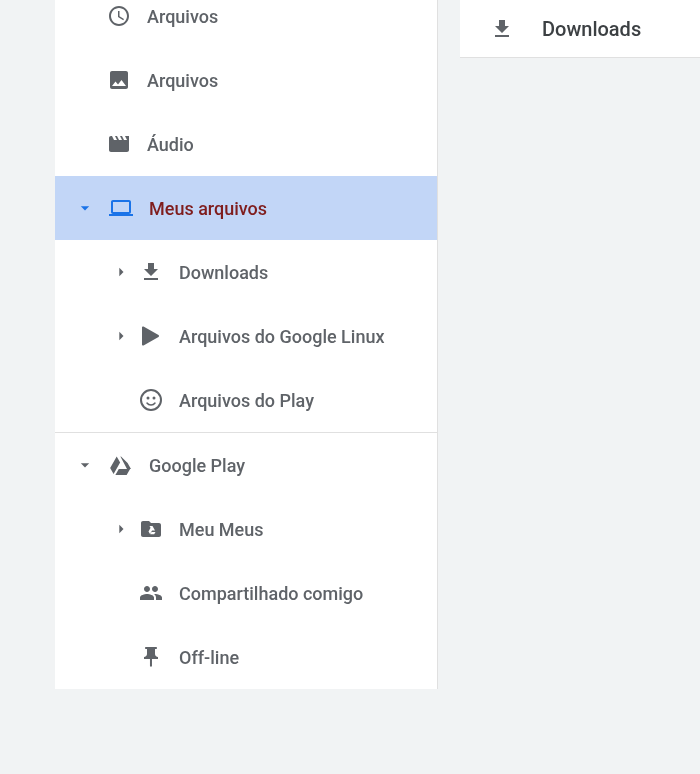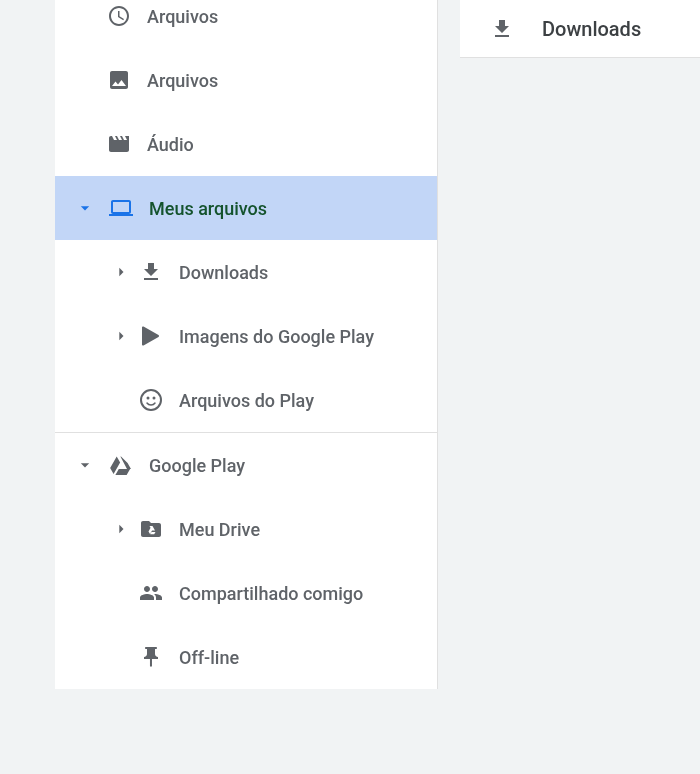--- a/index.html
+++ b/index.html
@@ -24,21 +24,21 @@
     .nav-item {
       display: flex;
       align-items: center;
       height: 64px;
       padding-left: 52px;
       cursor: pointer;
       position: relative;
     }
     .nav-item.selected {
       background: #c2d6f7;
-      color: #14532d;
+      color: #7f1d1d;
     }
     .nav-item.selected .icon svg { fill: #1a73e8; }
     .nav-item.sub1 { padding-left: 84px; }
     .nav-item.expandable-top { padding-left: 20px; }
     .nav-item.expandable-top .chevron { margin-right: 14px; }
     .nav-item.sub1 .chevron { position: absolute; left: 56px; }
     .icon {
       width: 24px;
       height: 24px;
       display: flex;
@@ -144,21 +144,21 @@
     <span class="chevron">
       <svg viewBox="0 0 24 24">
           <path d="M10 17l5-5-5-5v10z"></path>
         </svg>
     </span>
     <span class="icon">
       <svg viewBox="0 0 24 24">
           <path d="M3 20.5V3.5c0-.8.9-1.3 1.5-.9l15 8.5c.7.4.7 1.4 0 1.8l-15 8.5c-.6.4-1.5-.1-1.5-.9z"></path>
         </svg>
     </span>
-    <span class="label">Imagens do Google Play</span>
+    <span class="label">Arquivos do Google Linux</span>
   </div>
 
   <div class="nav-item sub1">
     <span class="icon">
       <svg viewBox="0 0 24 24">
           <circle cx="12" cy="12" r="10" fill="none" stroke="#5f6368" stroke-width="2"></circle>
           <circle cx="9" cy="10" r="1.5"></circle>
           <circle cx="15" cy="10" r="1.5"></circle>
           <path d="M8 15c1 1.5 2.5 2 4 2s3-.5 4-2" fill="none" stroke="#5f6368" stroke-width="1.5" stroke-linecap="round"></path>
         </svg>
@@ -187,21 +187,21 @@
       <svg viewBox="0 0 24 24">
           <path d="M10 17l5-5-5-5v10z"></path>
         </svg>
     </span>
     <span class="icon">
       <svg viewBox="0 0 24 24">
           <path d="M10 4H4c-1.1 0-2 .9-2 2v12c0 1.1.9 2 2 2h16c1.1 0 2-.9 2-2V8c0-1.1-.9-2-2-2h-8l-2-2z"></path>
           <path d="M10.5 9h3l2.5 4.5h-3L10.5 9zm-1 5.5L12 10l1.5 2.7-2.5 4.3-1.5-2.5zm3 .5h4l-1.3 2.3h-4L12.5 15z" fill="#fff"></path>
         </svg>
     </span>
-    <span class="label">Meu Drive</span>
+    <span class="label">Meu Meus</span>
   </div>
 
   <div class="nav-item sub1">
     <span class="icon">
       <svg viewBox="0 0 24 24">
           <path d="M16 11c1.66 0 2.99-1.34 2.99-3S17.66 5 16 5s-3 1.34-3 3 1.34 3 3 3zm-8 0c1.66 0 2.99-1.34 2.99-3S9.66 5 8 5 5 6.34 5 8s1.34 3 3 3zm0 2c-2.33 0-7 1.17-7 3.5V19h14v-2.5c0-2.33-4.67-3.5-7-3.5zm8 0c-.29 0-.62.02-.97.05 1.16.84 1.97 1.97 1.97 3.45V19h6v-2.5c0-2.33-4.67-3.5-7-3.5z"></path>
         </svg>
     </span>
     <span class="label">Compartilhado comigo</span>
   </div>

